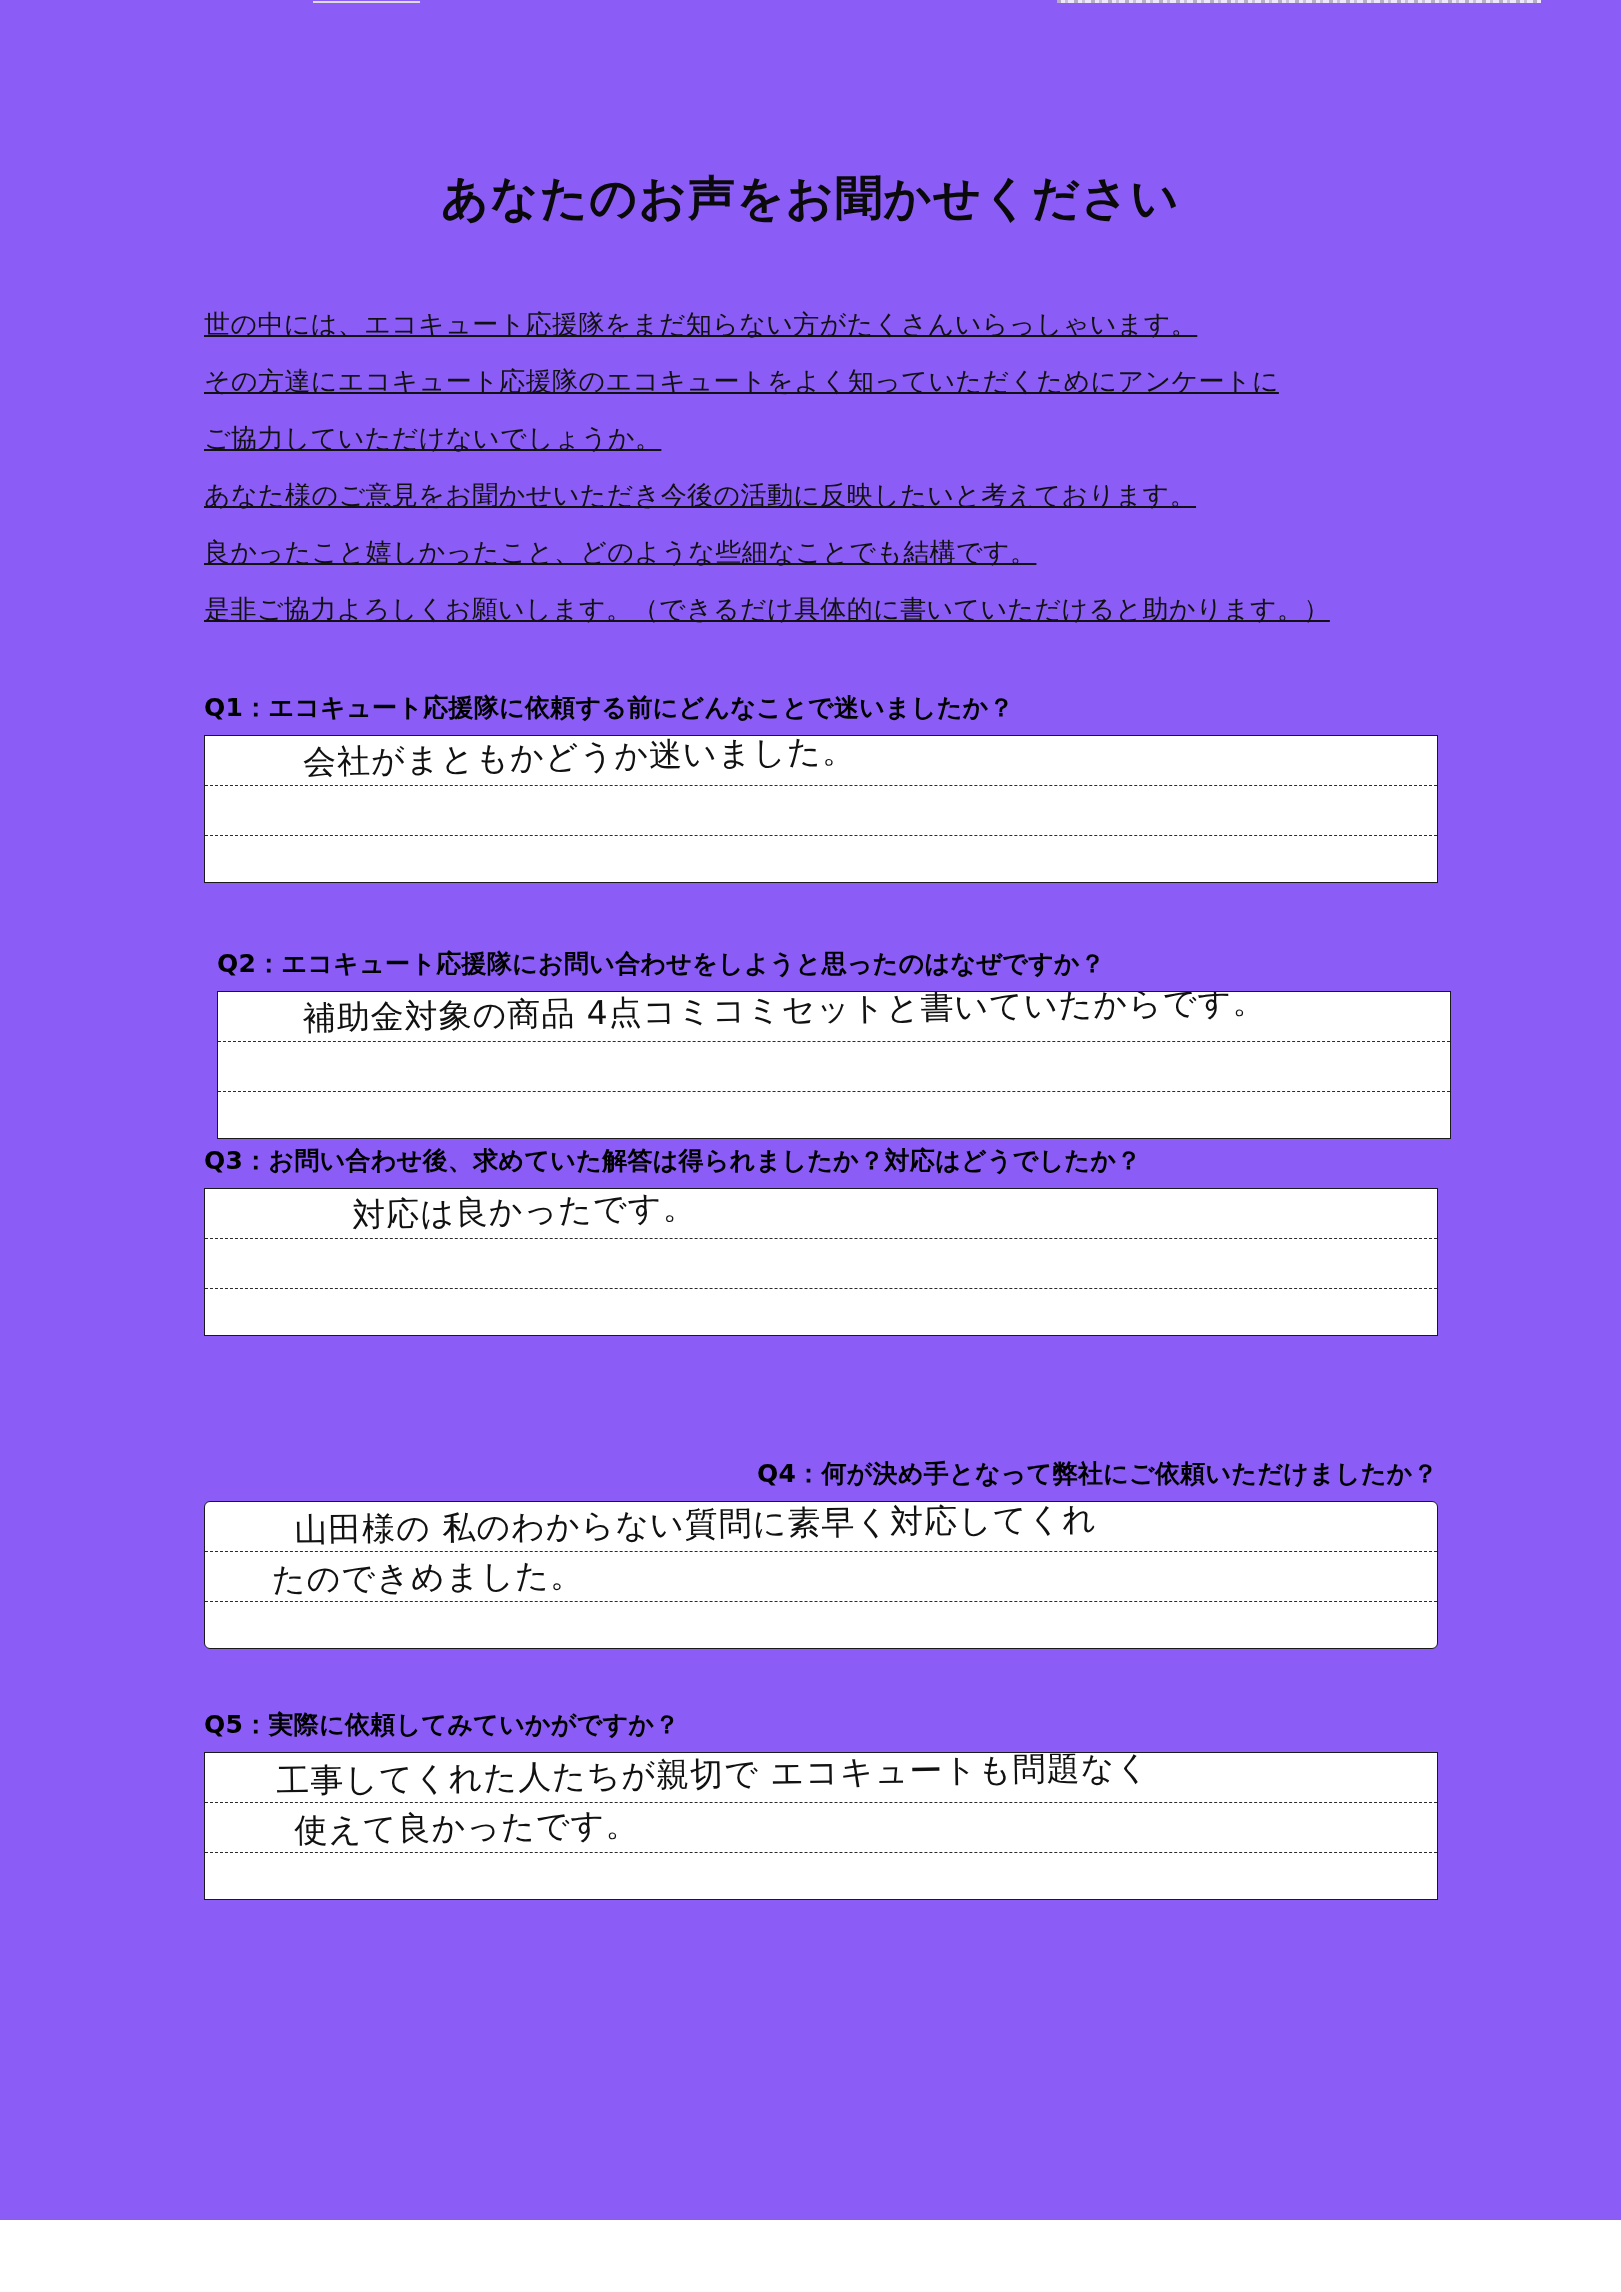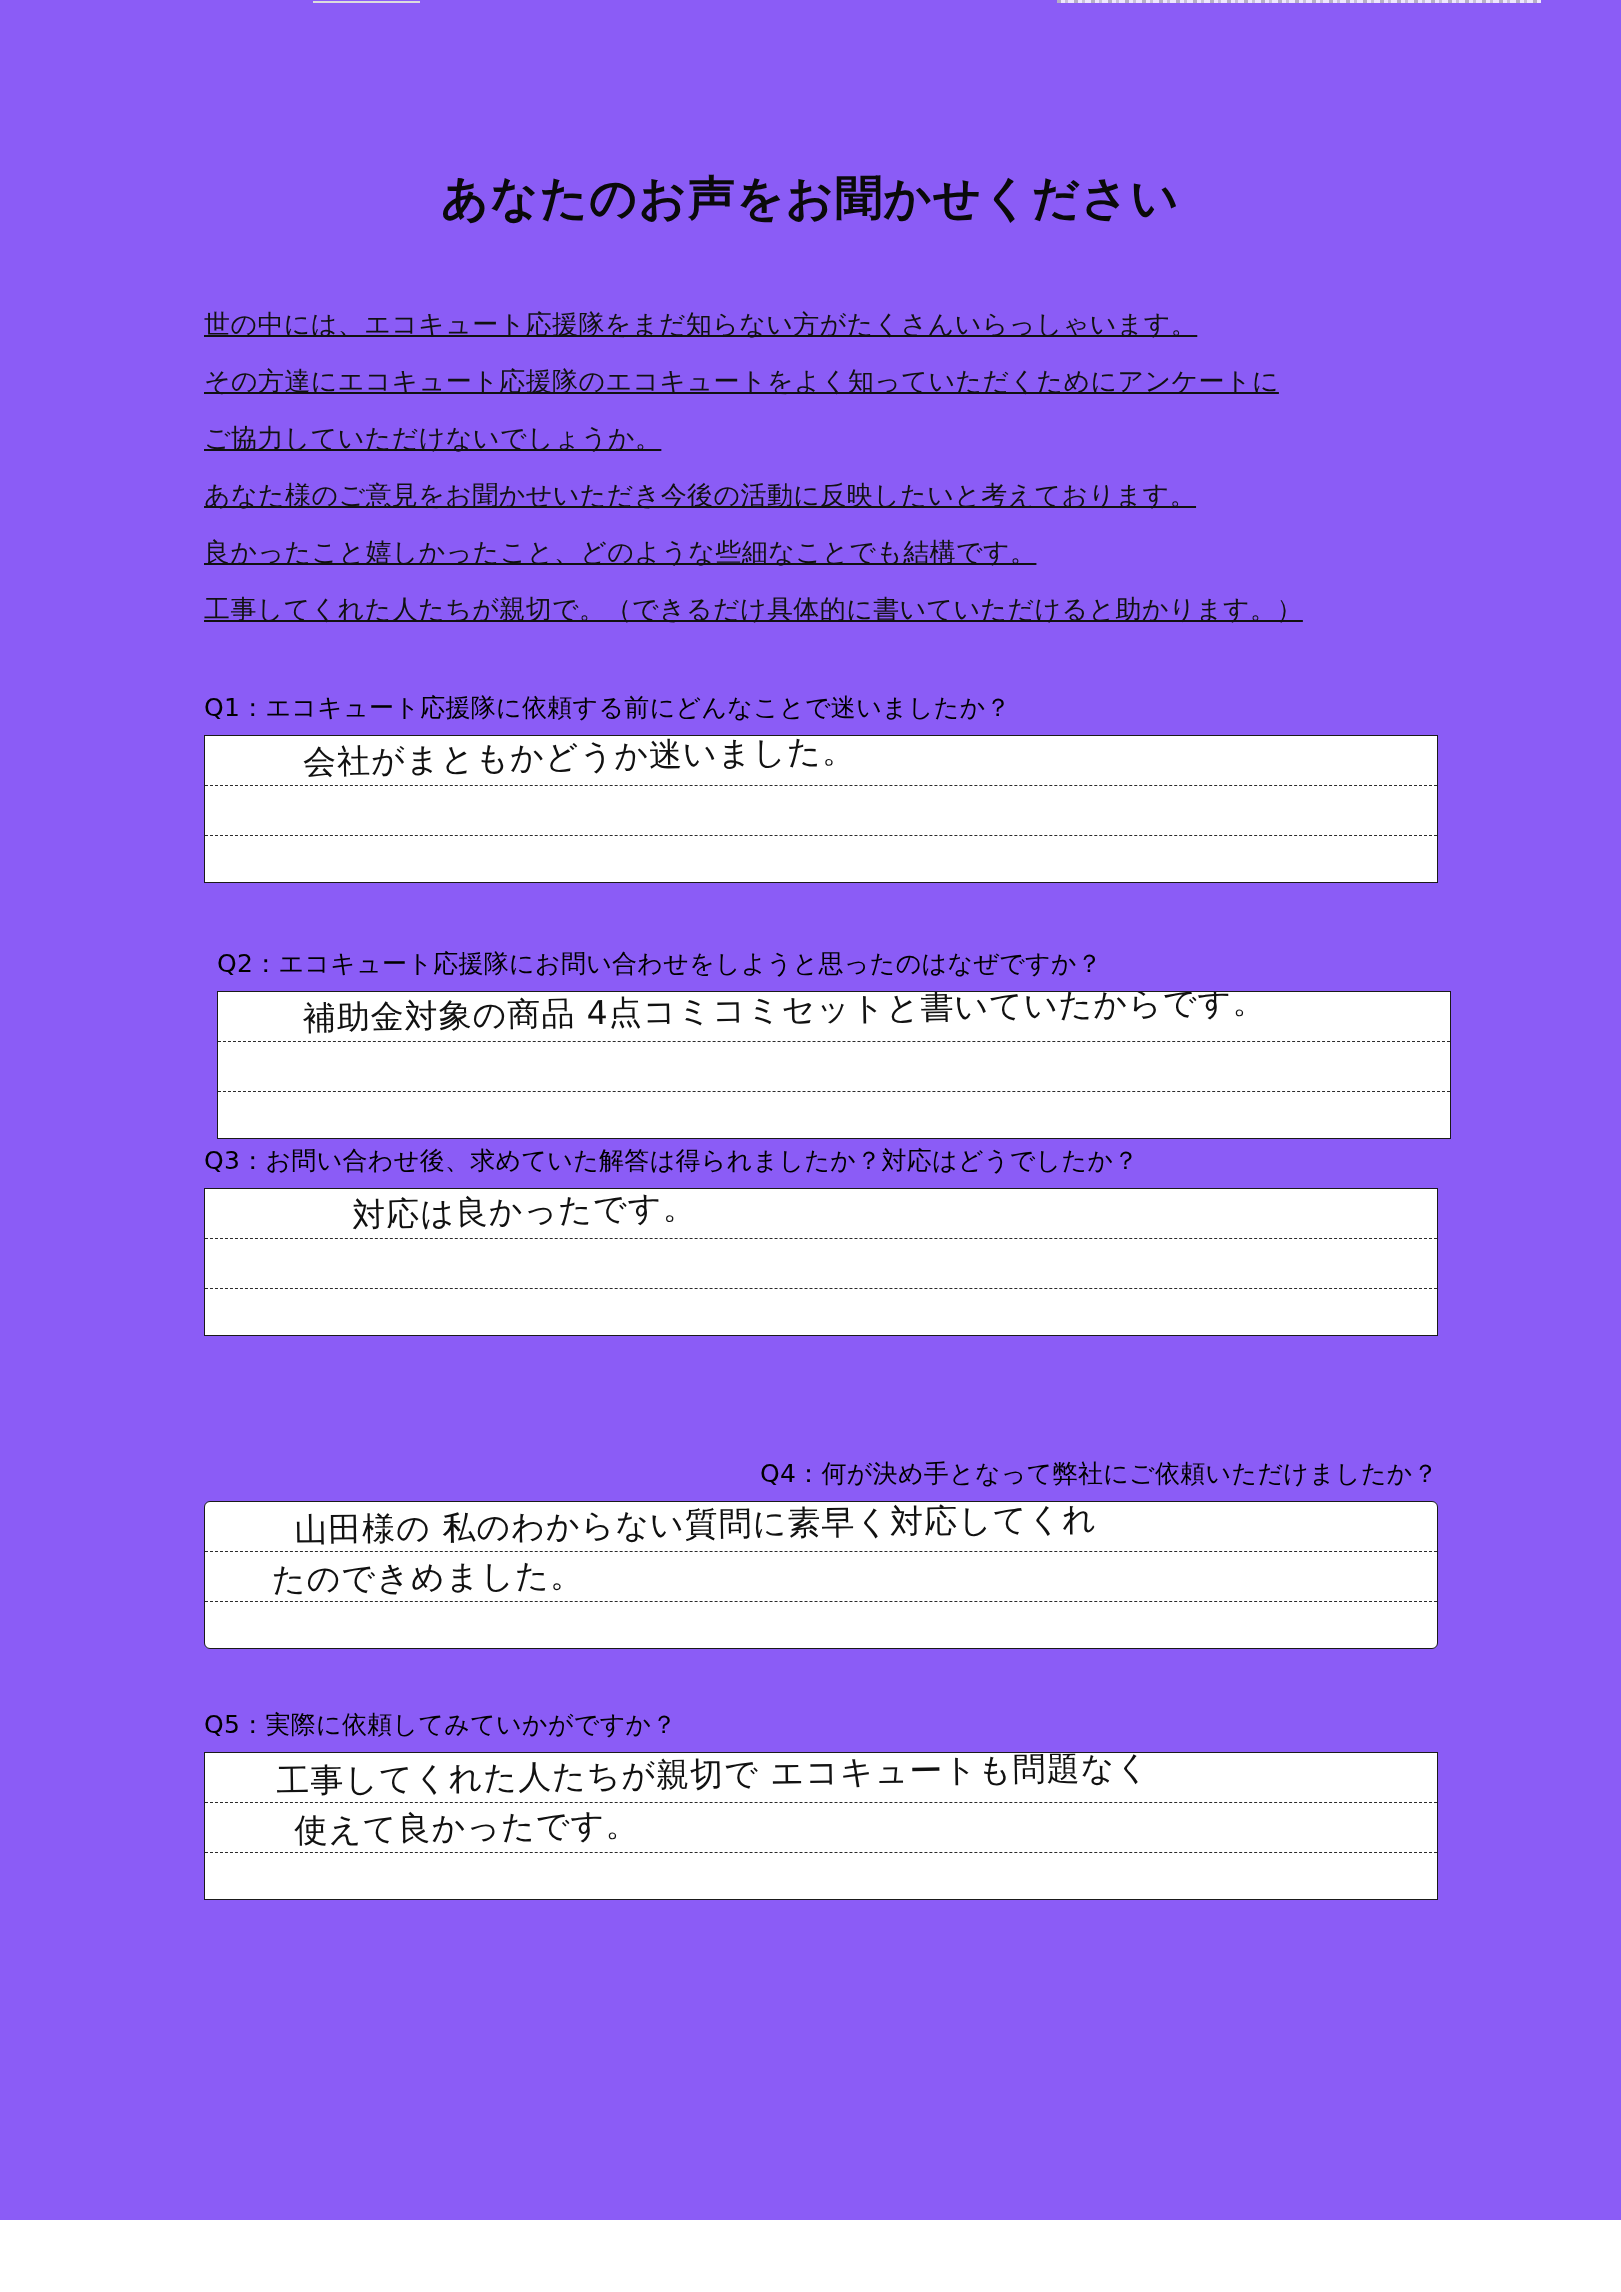--- a/index.html
+++ b/index.html
@@ -69,21 +69,21 @@
     white-space: nowrap;
     text-decoration: underline;
   }
 
   .qblock {
     position: absolute;
     left: 204px;
   }
   .qlabel {
     font-size: 25px;
-    font-weight: 400;
+    font-weight: 700;
     color: #000000;
     letter-spacing: 0.3px;
     white-space: nowrap;
     margin-bottom: 10.7px;
   }
   .answer-box {
     position: relative;
     border: 1.8px solid #1a1a1a;
     background: #ffffff;
     box-sizing: border-box;
@@ -124,21 +124,21 @@
   <div class="scan-top-edge2"></div>
 
   <div class="title">あなたのお声をお聞かせください</div>
 
   <div class="intro">
     <div class="intro-line">世の中には、エコキュート応援隊をまだ知らない方がたくさんいらっしゃいます。</div>
     <div class="intro-line">その方達にエコキュート応援隊のエコキュートをよく知っていただくためにアンケートに</div>
     <div class="intro-line">ご協力していただけないでしょうか。</div>
     <div class="intro-line">あなた様のご意見をお聞かせいただき今後の活動に反映したいと考えております。</div>
     <div class="intro-line">良かったこと嬉しかったこと、どのような些細なことでも結構です。</div>
-    <div class="intro-line">工事してくれた人たちが親切で。（できるだけ具体的に書いていただけると助かります。）</div>
+    <div class="intro-line">是非ご協力よろしくお願いします。（できるだけ具体的に書いていただけると助かります。）</div>
   </div>
 
   <div class="qblock" style="top:691px;">
     <div class="qlabel">Q1：エコキュート応援隊に依頼する前にどんなことで迷いましたか？</div>
     <div class="answer-box" style="width:1234px;height:148px;">
       <div class="rule" style="top:49px;"></div>
       <div class="rule" style="top:99px;"></div>
       <div class="hand-layer">
         <svg viewBox="0 0 1378 165" preserveAspectRatio="none" aria-hidden="true">
           <text class="handtext" x="110" y="42" transform="rotate(-1.2 110 42)">会社がまともかどうか迷いました。</text>

